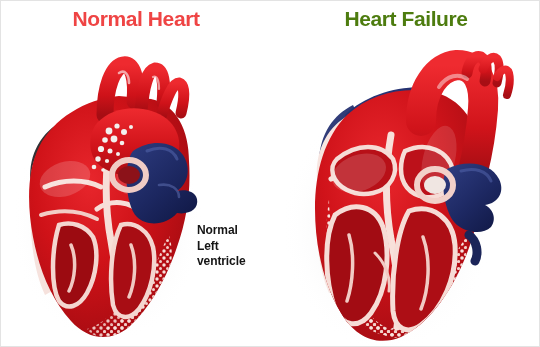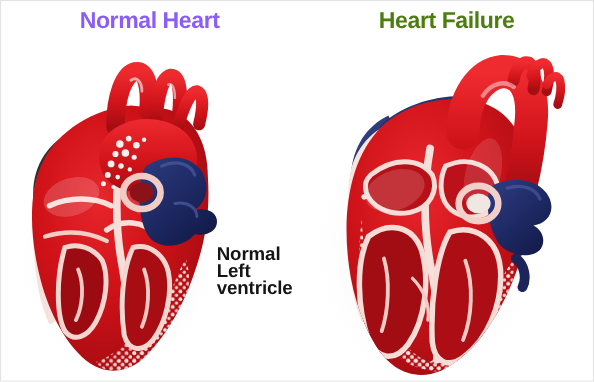--- a/index.html
+++ b/index.html
@@ -30,26 +30,26 @@
     position: absolute;
     top: 5px;
     width: 100%;
     text-align: center;
     font-size: 21px;
     font-weight: bold;
     letter-spacing: -0.4px;
     line-height: 26px;
     white-space: nowrap;
   }
-  .title-normal  { color: #8b5cf6; }
+  .title-normal  { color: #ef4444; }
   .title-failure { color: #4d7c0f; }
 
   .callout {
     position: absolute;
-    font-size: 17px;
+    font-size: 12px;
     font-weight: bold;
     color: #151515;
     line-height: 15.5px;
     letter-spacing: -0.1px;
     white-space: nowrap;
   }
   .callout .line { display: block; }
 
   .callout-left  { left: 196px; top: 222px; }
 

